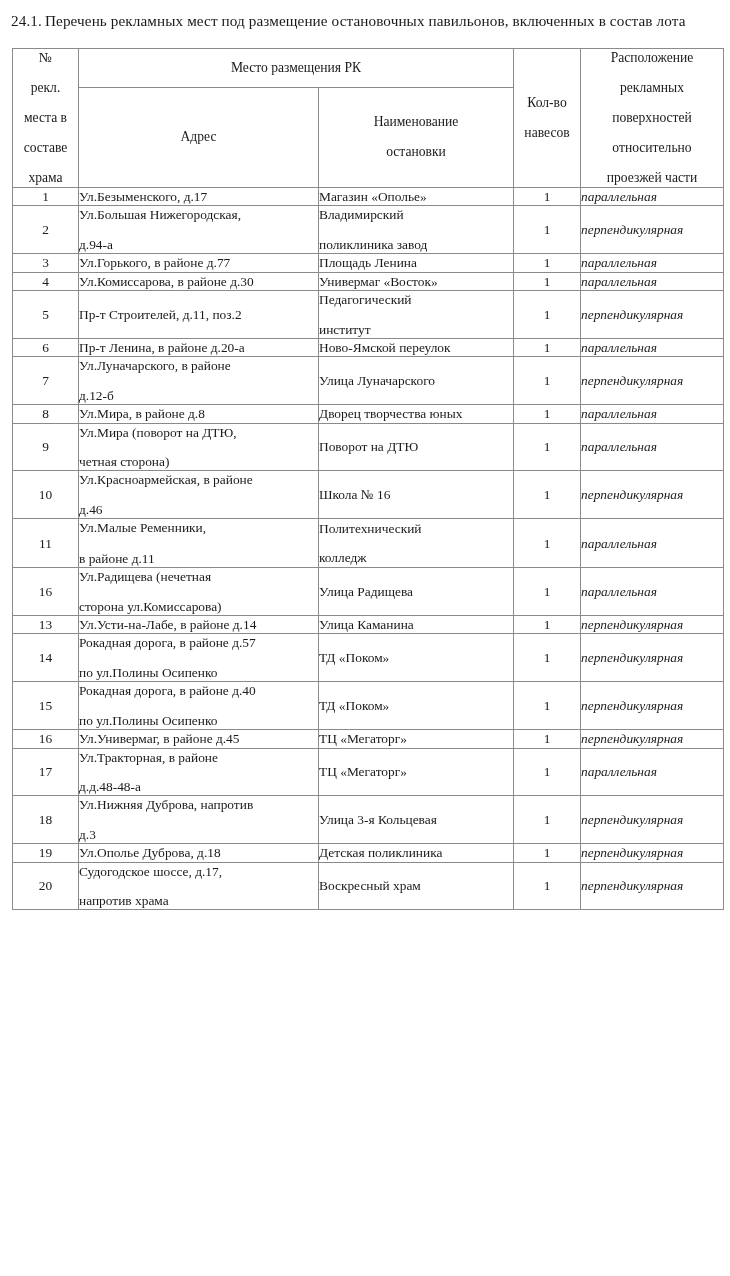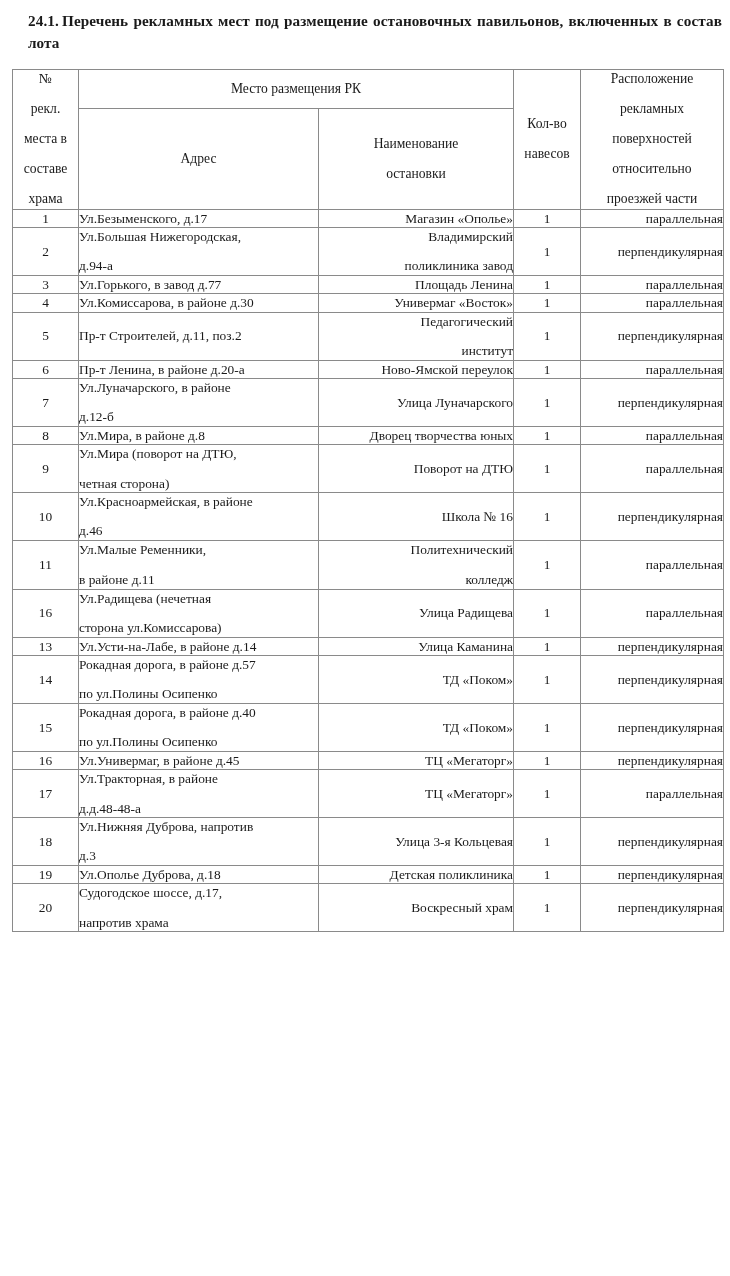--- a/index.html
+++ b/index.html
@@ -19,24 +19,24 @@
   .page {
     position: relative;
     width: 730px;
     height: 1276px;
     box-sizing: border-box;
   }
 
   
   .doc-heading {
     margin: 0;
-    padding: 10px 8px 0 28px;
+    padding: 10px 8px 0 11px;
     font-size: 15.2px;
     line-height: 1.42;
-    font-weight: bold;
+    font-weight: normal;
     text-align: justify;
     text-align-last: left;
     letter-spacing: 0.1px;
   }
   .doc-heading .lead-in {
     display: inline-block;
     width: 34px;
   }
 
   
@@ -82,30 +82,31 @@
 
   td.cell {
     padding: 9px 6px 9px 9px;
     text-align: left;
   }
   td.cell-num {
     text-align: center;
     padding: 9px 3px;
   }
   td.cell-stop {
-    text-align: right;
+    text-align: left;
     padding: 9px 6px;
   }
   td.cell-qty {
     text-align: center;
     padding: 9px 3px;
   }
   td.cell-orient {
-    text-align: right;
+    text-align: left;
     padding: 9px 3px;
+    font-style: italic;
   }
   .ln { display: block; }
   .ln + .ln { margin-top: 12px; }
   .ln-gap + .ln-gap { margin-top: 13px; }
 </style>
 </head>
 <body>
 
 <div class="page">
 
@@ -173,21 +174,21 @@
             <td class="cell cell-stop">
               <span class="ln">Владимирский</span>
               <span class="ln">поликлиника завод</span>
             </td>
             <td class="cell cell-qty">1</td>
             <td class="cell cell-orient">перпендикулярная</td>
           </tr>
           <tr>
             <td class="cell cell-num">3</td>
             <td class="cell">
-              <span class="ln">Ул.Горького, в завод д.77</span>
+              <span class="ln">Ул.Горького, в районе д.77</span>
             </td>
             <td class="cell cell-stop">
               <span class="ln">Площадь Ленина</span>
             </td>
             <td class="cell cell-qty">1</td>
             <td class="cell cell-orient">параллельная</td>
           </tr>
           <tr>
             <td class="cell cell-num">4</td>
             <td class="cell">

